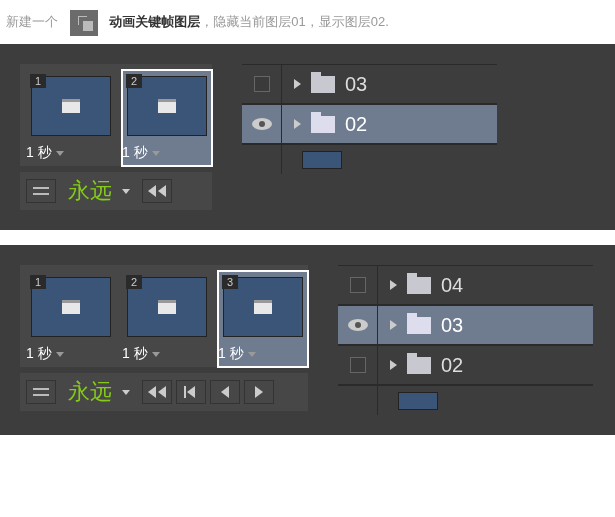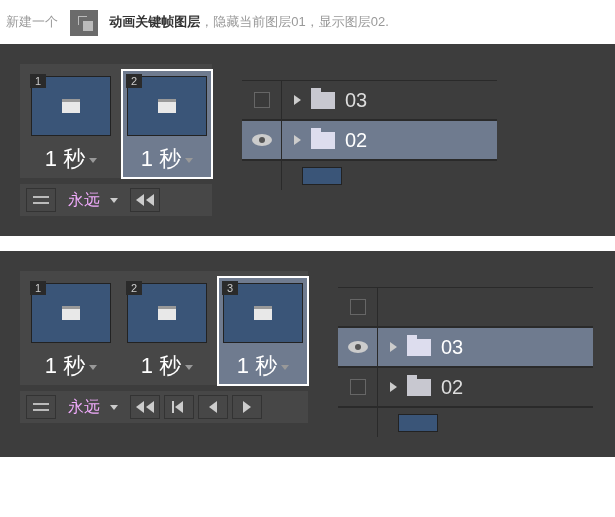--- a/index.html
+++ b/index.html
@@ -11,36 +11,36 @@
 .top-text .bold{color:#333;font-weight:bold}
 .panel{background:#3d3d3d;padding:20px;margin-bottom:15px}
 .panel-row{display:flex;align-items:flex-start;gap:30px}
 .timeline{flex-shrink:0}
 .frames{display:flex;gap:6px;margin-bottom:6px;padding:6px 0 0 6px;background:#474747}
 .frame{width:90px;background:#474747;position:relative}
 .frame.sel{outline:2px solid #fff;outline-offset:-1px;background:#6f7b8f}
 .frame .num{position:absolute;top:4px;left:4px;background:#2a2a2a;color:#ccc;font-size:11px;padding:1px 5px;z-index:2}
 .frame .thumb{width:80px;height:60px;margin:6px auto 4px;background:#3a5578;border:1px solid #222;display:flex;align-items:center;justify-content:center}
 .frame .doc{width:18px;height:14px;background:#e8e8e8;border-top:3px solid #999}
-.frame .dur{text-align:center;color:#fff;font-size:22px;padding:4px 0;cursor:pointer}
+.frame .dur{text-align:left;color:#fff;font-size:14px;padding:4px 0;cursor:pointer}
 .frame .dur::after{content:"";display:inline-block;border-top:5px solid #999;border-left:4px solid transparent;border-right:4px solid transparent;margin-left:4px;vertical-align:middle}
 .tl-ctrl{background:#474747;display:flex;align-items:center;gap:4px;padding:4px 6px}
 .tl-btn{width:30px;height:24px;background:#474747;border:1px solid #333;display:flex;align-items:center;justify-content:center;cursor:pointer}
 .settings-icon{width:16px;height:12px;position:relative}
 .settings-icon::before,.settings-icon::after{content:"";position:absolute;background:#bbb;height:2px;width:16px}
 .settings-icon::before{top:2px}
 .settings-icon::after{bottom:2px}
-.loop-sel{color:#f0abfc;font-size:16px;padding:0 8px;display:flex;align-items:center;gap:6px;cursor:pointer}
+.loop-sel{color:#84cc16;font-size:22px;padding:0 8px;display:flex;align-items:center;gap:6px;cursor:pointer}
 .loop-sel::after{content:"";display:inline-block;border-top:5px solid #ccc;border-left:4px solid transparent;border-right:4px solid transparent;margin-left:4px}
 .rewind{display:flex}
 .rew-tri{width:0;height:0;border-right:8px solid #ccc;border-top:6px solid transparent;border-bottom:6px solid transparent;margin:0 1px}
 .prev-tri{width:0;height:0;border-right:8px solid #ccc;border-top:6px solid transparent;border-bottom:6px solid transparent}
 .prev-tri.bar::before{content:"";display:block;width:2px;height:12px;background:#ccc;position:relative;left:-3px;top:-6px}
 .next-tri{width:0;height:0;border-left:8px solid #ccc;border-top:6px solid transparent;border-bottom:6px solid transparent}
-.layers{width:255px;margin-top:16px}
+.layers{width:255px;margin-top:0}
 .layer-row{display:flex;align-items:center;height:40px;border-top:1px solid #2a2a2a;border-bottom:1px solid #2a2a2a}
 .layer-row.sel{background:#6f7b8f}
 .vis-col{width:40px;height:100%;display:flex;align-items:center;justify-content:center;border-right:1px solid #2a2a2a}
 .vis-box{width:16px;height:16px;border:1px solid #666;background:#3a3a3a}
 .eye{width:20px;height:12px;background:#ccc;border-radius:50%;position:relative}
 .eye::after{content:"";position:absolute;width:6px;height:6px;background:#555;border-radius:50%;left:7px;top:3px}
 .layer-main{flex:1;display:flex;align-items:center;gap:10px;padding-left:12px;cursor:pointer}
 .expand{width:0;height:0;border-left:7px solid #ccc;border-top:5px solid transparent;border-bottom:5px solid transparent}
 .folder{width:24px;height:17px;background:#c8c8d0;position:relative}
 .folder::before{content:"";position:absolute;top:-4px;left:0;width:10px;height:4px;background:#c8c8d0}
@@ -169,20 +169,25 @@
     <div class="tl-btn">
               <div class="next-tri"></div>
             </div>
         </div>
       </div>
       <div class="layers">
         <div class="layer-row">
     <div class="vis-col">
               <div class="vis-box"></div>
             </div>
+    <div class="layer-main">
+      <div class="expand"></div>
+      <div class="folder"></div>
+      <div class="layer-name">04</div>
+    </div>
   </div>
           <div class="layer-row sel">
     <div class="vis-col">
               <div class="eye"></div>
             </div>
     <div class="layer-main">
       <div class="expand"></div>
       <div class="folder"></div>
       <div class="layer-name">03</div>
     </div>

